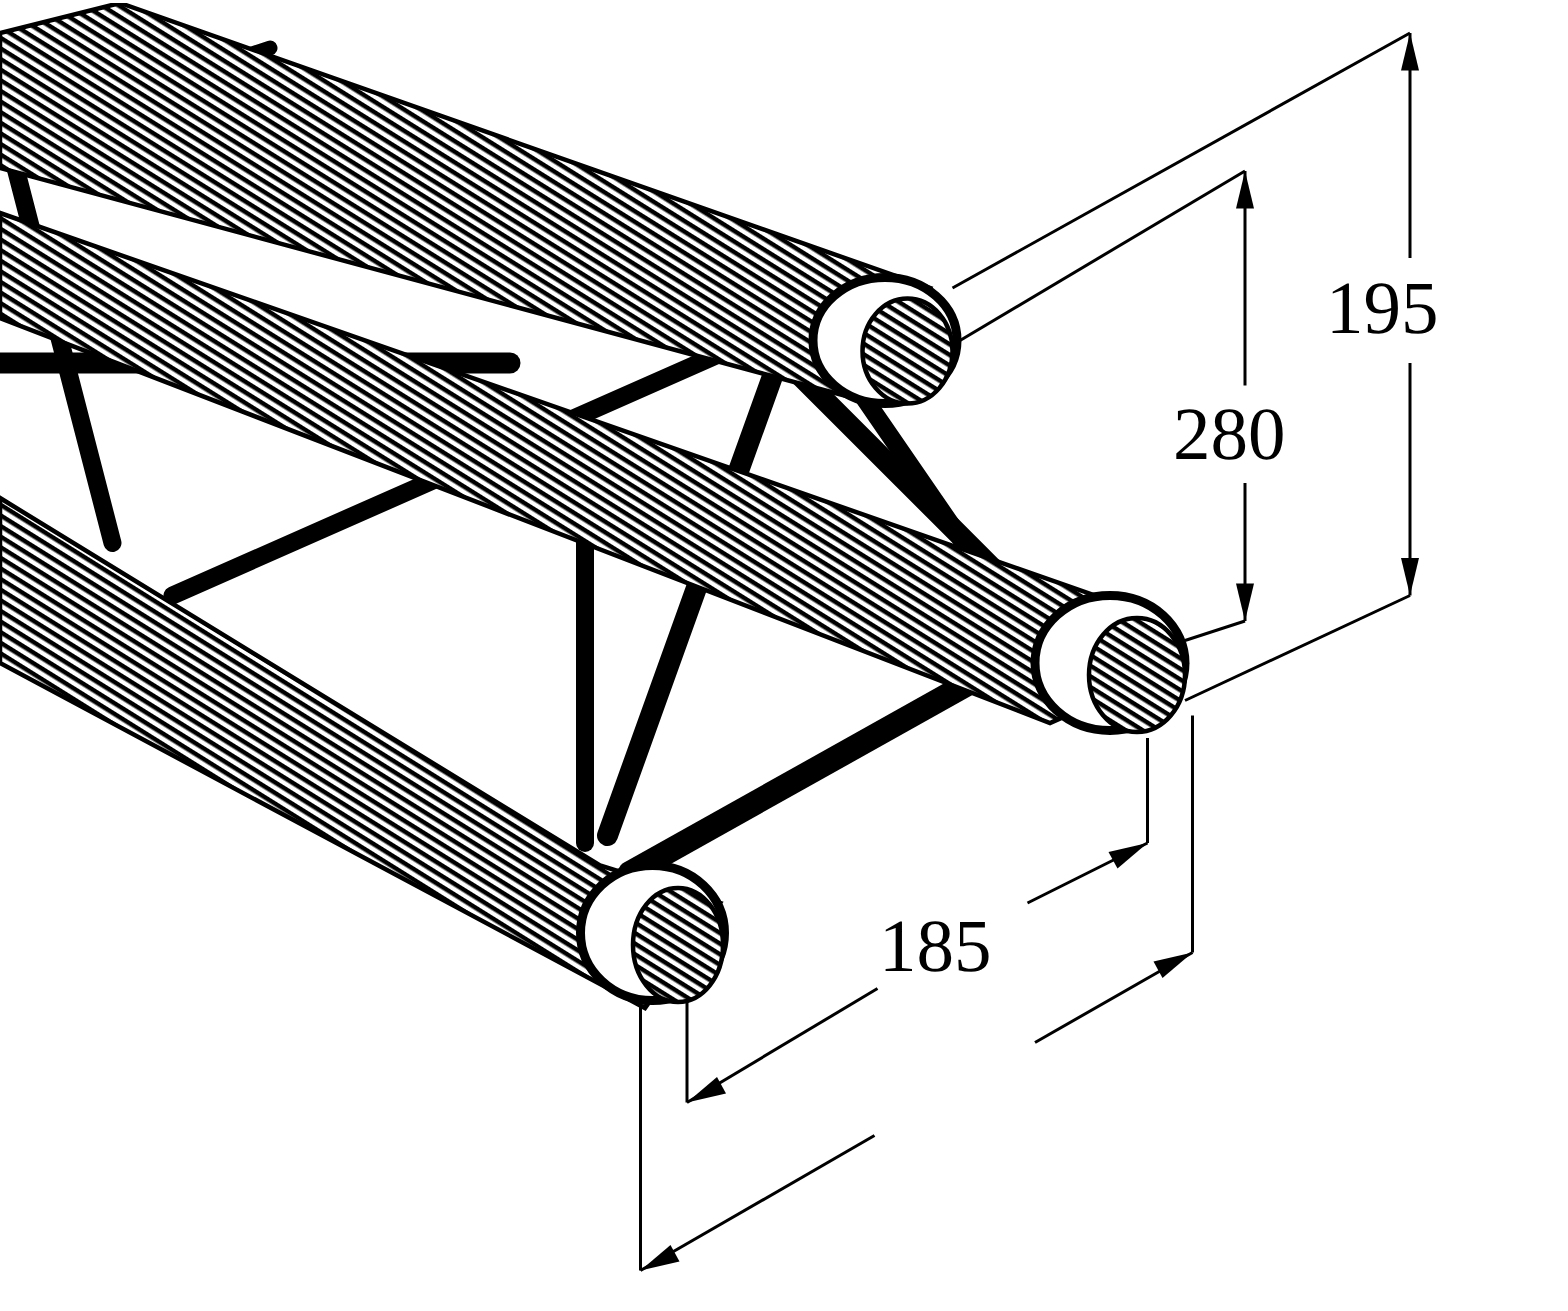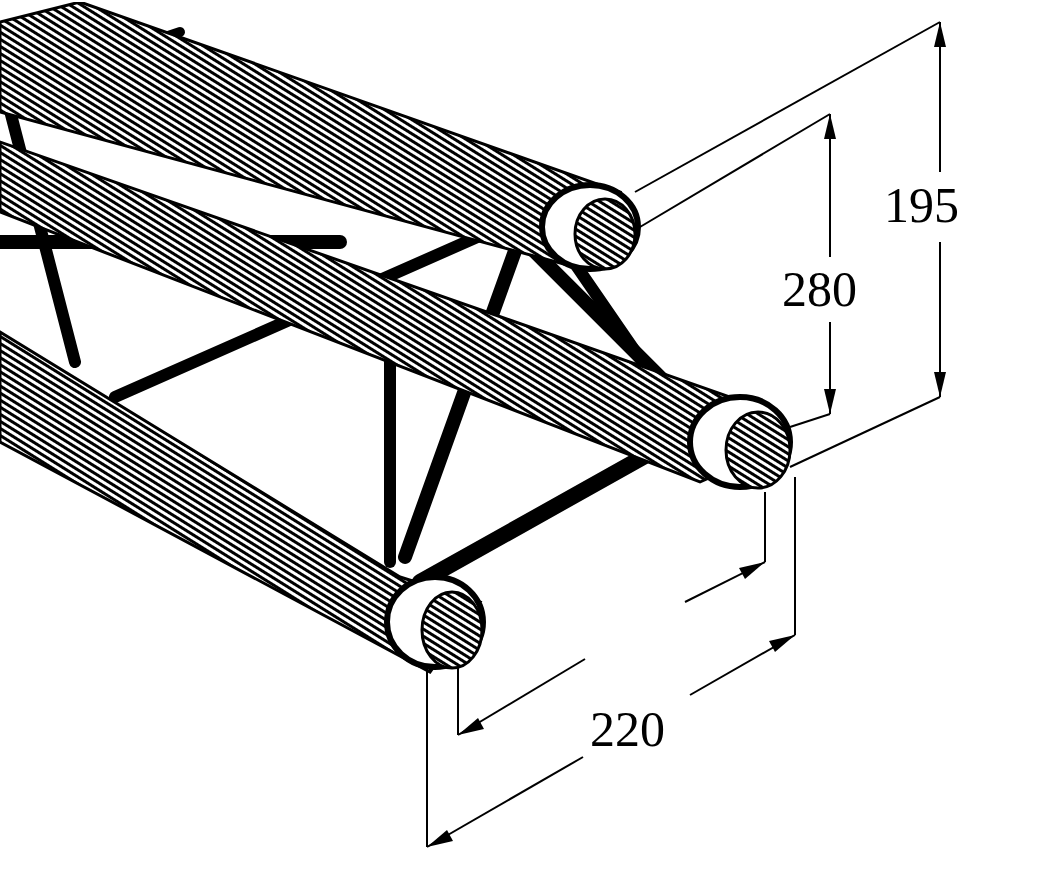--- a/index.html
+++ b/index.html
@@ -78,14 +78,14 @@
     <polygon points="830,412 824,387 836,387"></polygon>
     <polygon points="458,733 478,716 484,727"></polygon>
     <polygon points="765,560 745,577 739,566"></polygon>
     <polygon points="427,845 447,828 453,839"></polygon>
     <polygon points="795,633 775,650 769,639"></polygon>
   </g>
 </svg>
 
 <div class="dim-label" style="left:880px;top:178px;">195</div>
 <div class="dim-label" style="left:778px;top:262px;">280</div>
-<div class="dim-label" style="left:586px;top:702px;">220</div>
+<div class="dim-label" style="left:582px;top:603px;">185</div>
 </div>
 
 </body></html>

